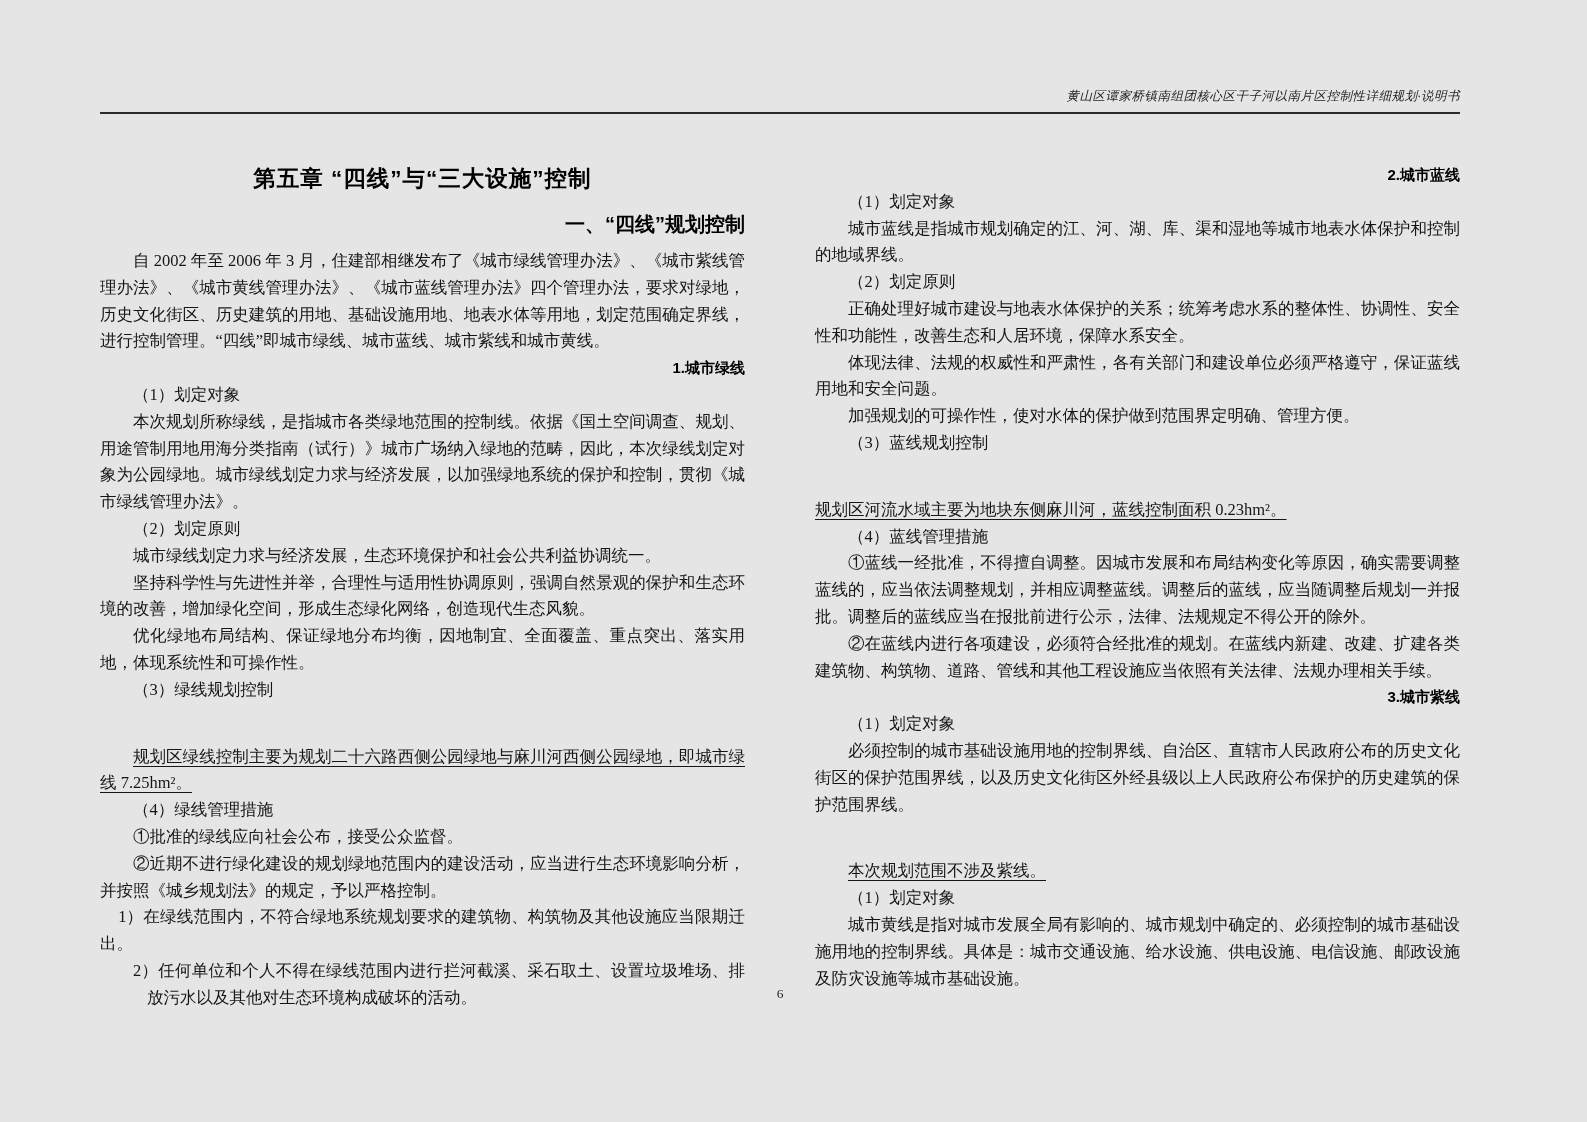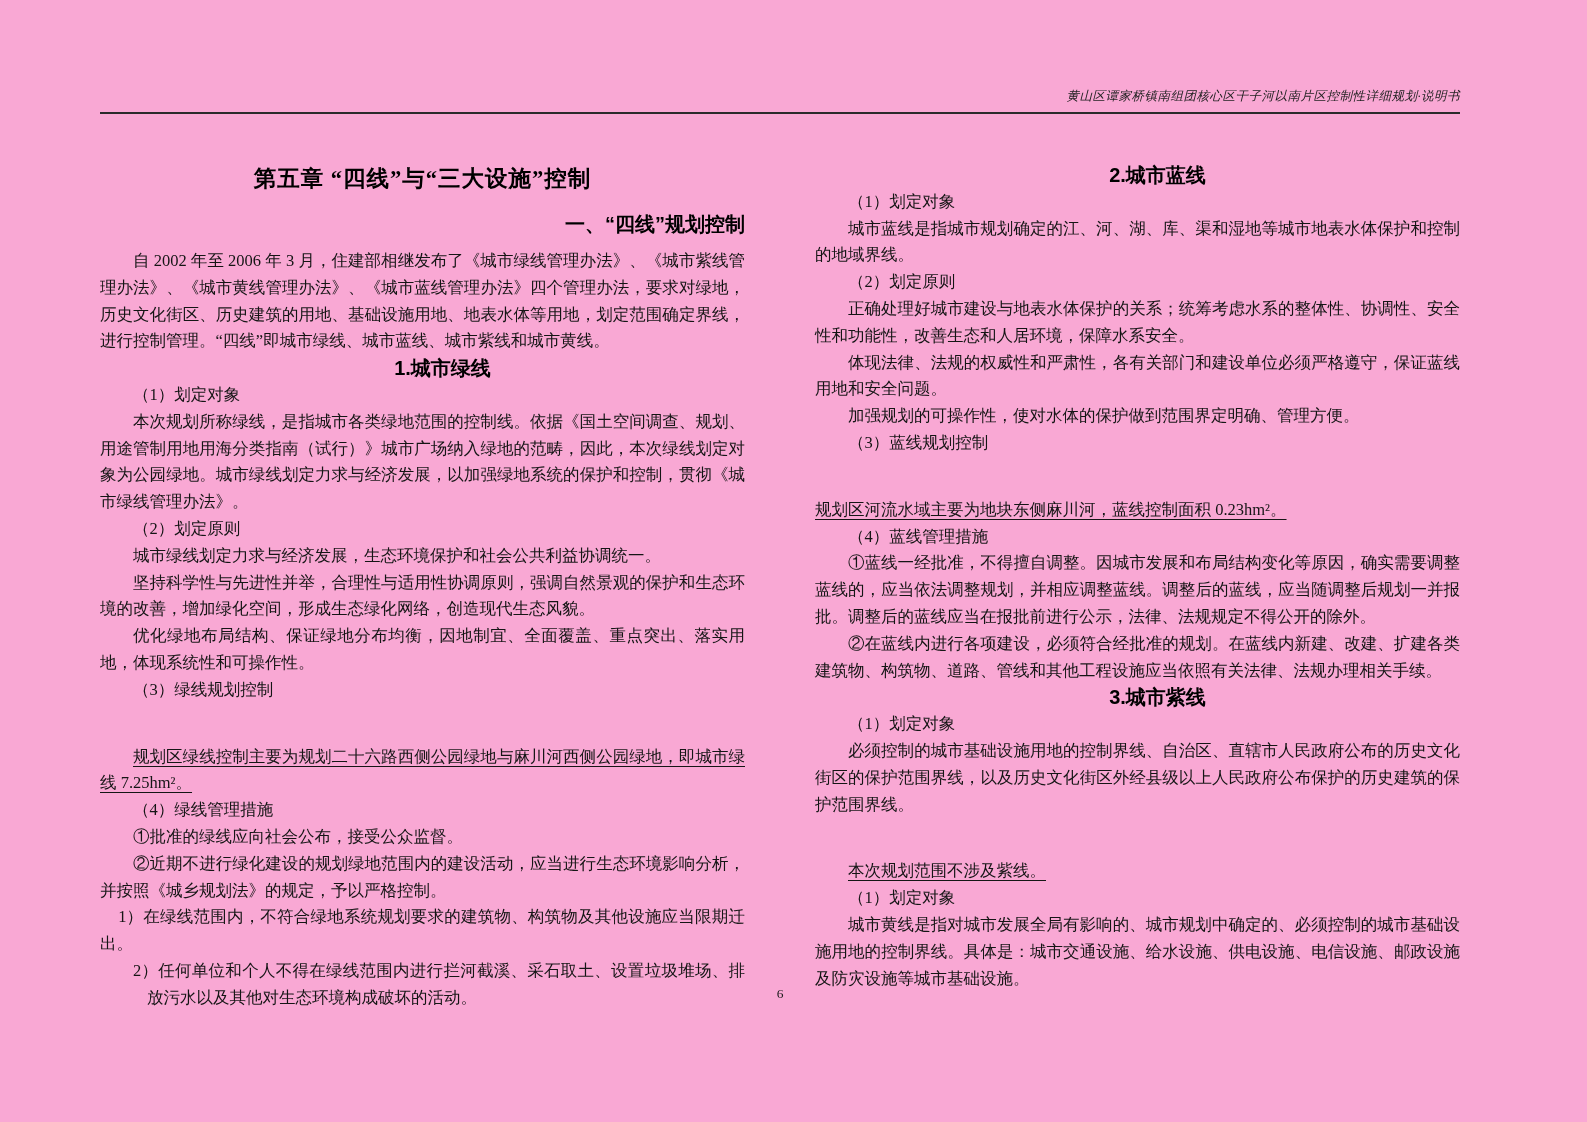--- a/index.html
+++ b/index.html
@@ -1,21 +1,21 @@
 <!DOCTYPE html>
 <html lang="zh"><head>
 <meta charset="utf-8">
 <style>
   * { margin: 0; padding: 0; box-sizing: border-box; }
   html, body { background: #ffffff; }
   .page {
     position: relative;
     width: 1587px;
     height: 1122px;
-    background: #f9a8d4;
+    background: #e5e5e5;
     color: #1a1a1a;
     overflow: hidden;
   }
   .running-header {
     position: absolute;
     left: 100px;
     top: 88px;
     width: 1360px;
     text-align: right;
     font-family: "Liberation Serif", "DejaVu Serif", serif;
@@ -39,44 +39,44 @@
     display: flex;
     font-family: "Liberation Serif", "DejaVu Serif", serif;
     font-size: 16.5px;
     line-height: 26.8px;
     text-align: justify;
     color: #151515;
   }
   .col-left  { width: 645px; margin-right: 70px; }
   .col-right { width: 645px; padding-top: 12px; }
   .chapter-title {
-    font-family: Liberation Serif, serif;
+    font-family: Liberation Sans, sans-serif;
     font-weight: bold;
     font-size: 22.5px;
     line-height: 30px;
     text-align: center;
     margin: 14px 0 16px 0;
     letter-spacing: 1px;
     color: #000;
   }
   .section-title {
     font-family: "Liberation Sans", "DejaVu Sans", sans-serif;
     font-weight: bold;
     font-size: 20px;
     line-height: 28px;
     text-align: right;
     margin: 8px 0 10px 0;
     color: #000;
   }
   .sub-h {
     font-family: "Liberation Sans", "DejaVu Sans", sans-serif;
     font-weight: bold;
-    font-size: 20px;
+    font-size: 15px;
     padding-left: 2em;
-    text-align: center;
+    text-align: right;
     color: #000;
   }
   p.body { text-indent: 2em; }
   p.noindent { text-indent: 0; }
   .u { text-decoration: underline; text-underline-offset: 4px; margin-top: 40px; }
   p.item-num1 { text-indent: 1.1em; }
   p.item-num2 { padding-left: 2.85em; text-indent: -0.85em; }
   .page-num {
     position: absolute;
     left: 100px;

